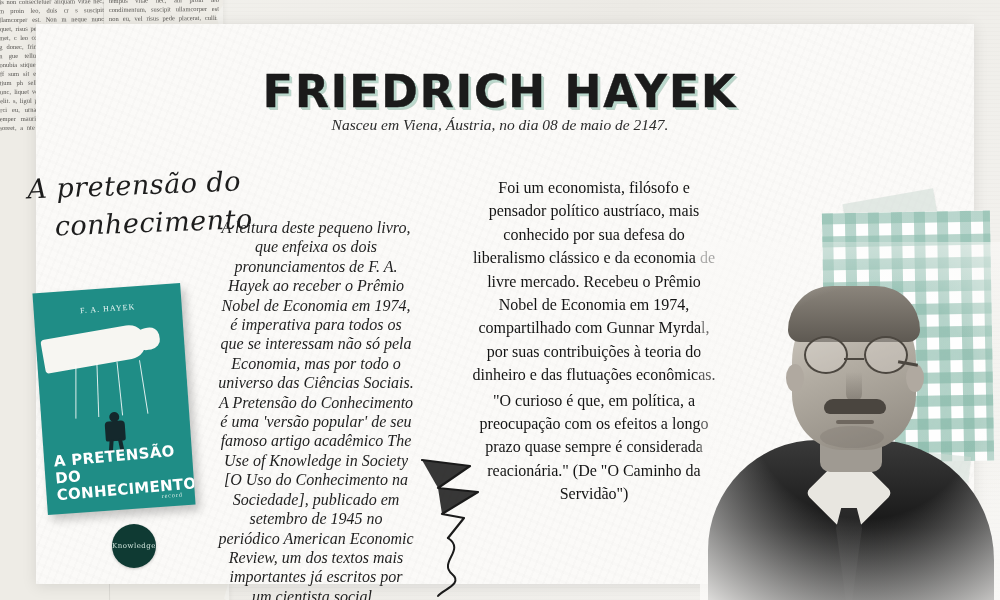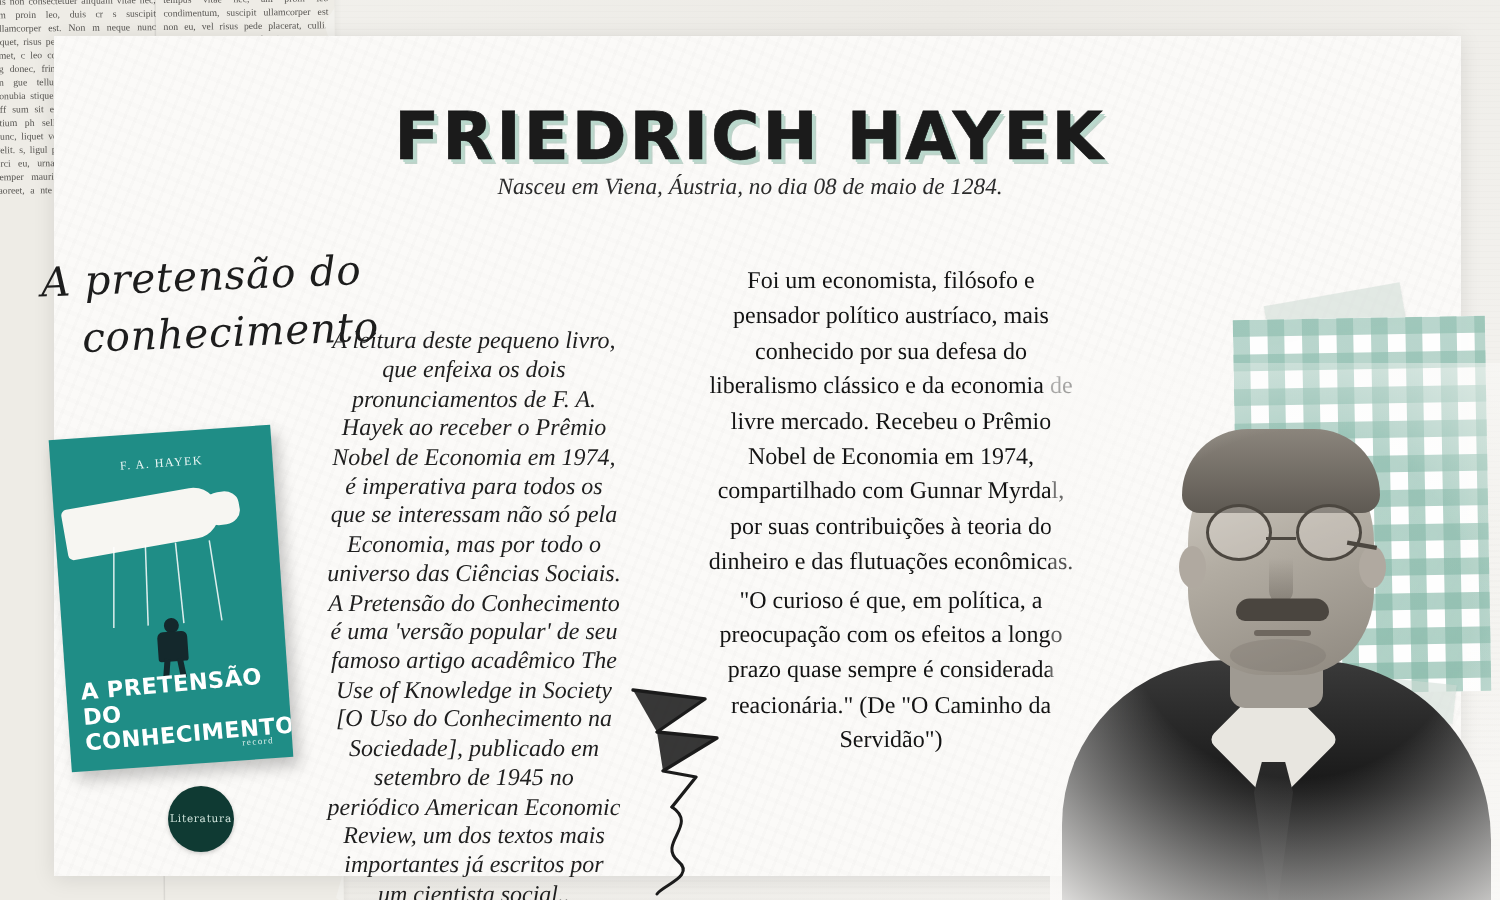--- a/index.html
+++ b/index.html
@@ -458,21 +458,21 @@
     <div class="np-torn"></div>
   </div>
 
   <div class="card"></div>
 
   <div class="tape tape-top"></div>
   <div class="check-patch"></div>
   <div class="tape tape-bottom"></div>
 
   <div class="title">FRIEDRICH HAYEK</div>
-  <div class="subtitle">Nasceu em Viena, Áustria, no dia 08 de maio de  1284.</div>
+  <div class="subtitle">Nasceu em Viena, Áustria, no dia 08 de maio de  2147.</div>
 
   <div class="book-title">
     <span class="l1">A pretensão do</span>
     <span class="l2">conhecimento</span>
   </div>
 
   <div class="book">
     <div class="author">F. A. HAYEK</div>
     <div class="arm"></div>
     <div class="strings">
@@ -488,21 +488,21 @@
         <span class="leg2"></span>
     </div>
     <div class="cover-title">
       <span>A PRETENSÃO</span><br>
       <span>DO CONHECIMENTO</span>
     </div>
     <div class="pub">record</div>
   </div>
 
   <div class="logo-badge">
-    <span>Literatura</span>
+    <span>Knowledge</span>
   </div>
 
   <div class="col-book-text">A leitura deste pequeno livro, que enfeixa os dois pronunciamentos de F. A. Hayek ao receber o Prêmio Nobel de Economia em 1974, é imperativa para todos os que se interessam não só pela Economia, mas por todo o universo das Ciências Sociais. A Pretensão do Conhecimento é uma 'versão popular' de seu famoso artigo acadêmico The Use of Knowledge in Society [O Uso do Conhecimento na Sociedade], publicado em setembro de 1945 no periódico American Economic Review, um dos textos mais importantes já escritos por um cientista social..</div>
 
   <div class="col-bio">
     <span>Foi um economista, filósofo e pensador político austríaco, mais conhecido por sua defesa do liberalismo clássico e da economia de livre mercado. Recebeu o Prêmio Nobel de Economia em 1974, compartilhado com Gunnar Myrdal, por suas contribuições à teoria do dinheiro e das flutuações econômicas.</span>
     <span class="quote">"O curioso é que, em política, a preocupação com os efeitos a longo prazo quase sempre é considerada reacionária." (De "O Caminho da Servidão")</span>
   </div>
 
   <svg class="doodle" viewBox="0 0 90 148">

